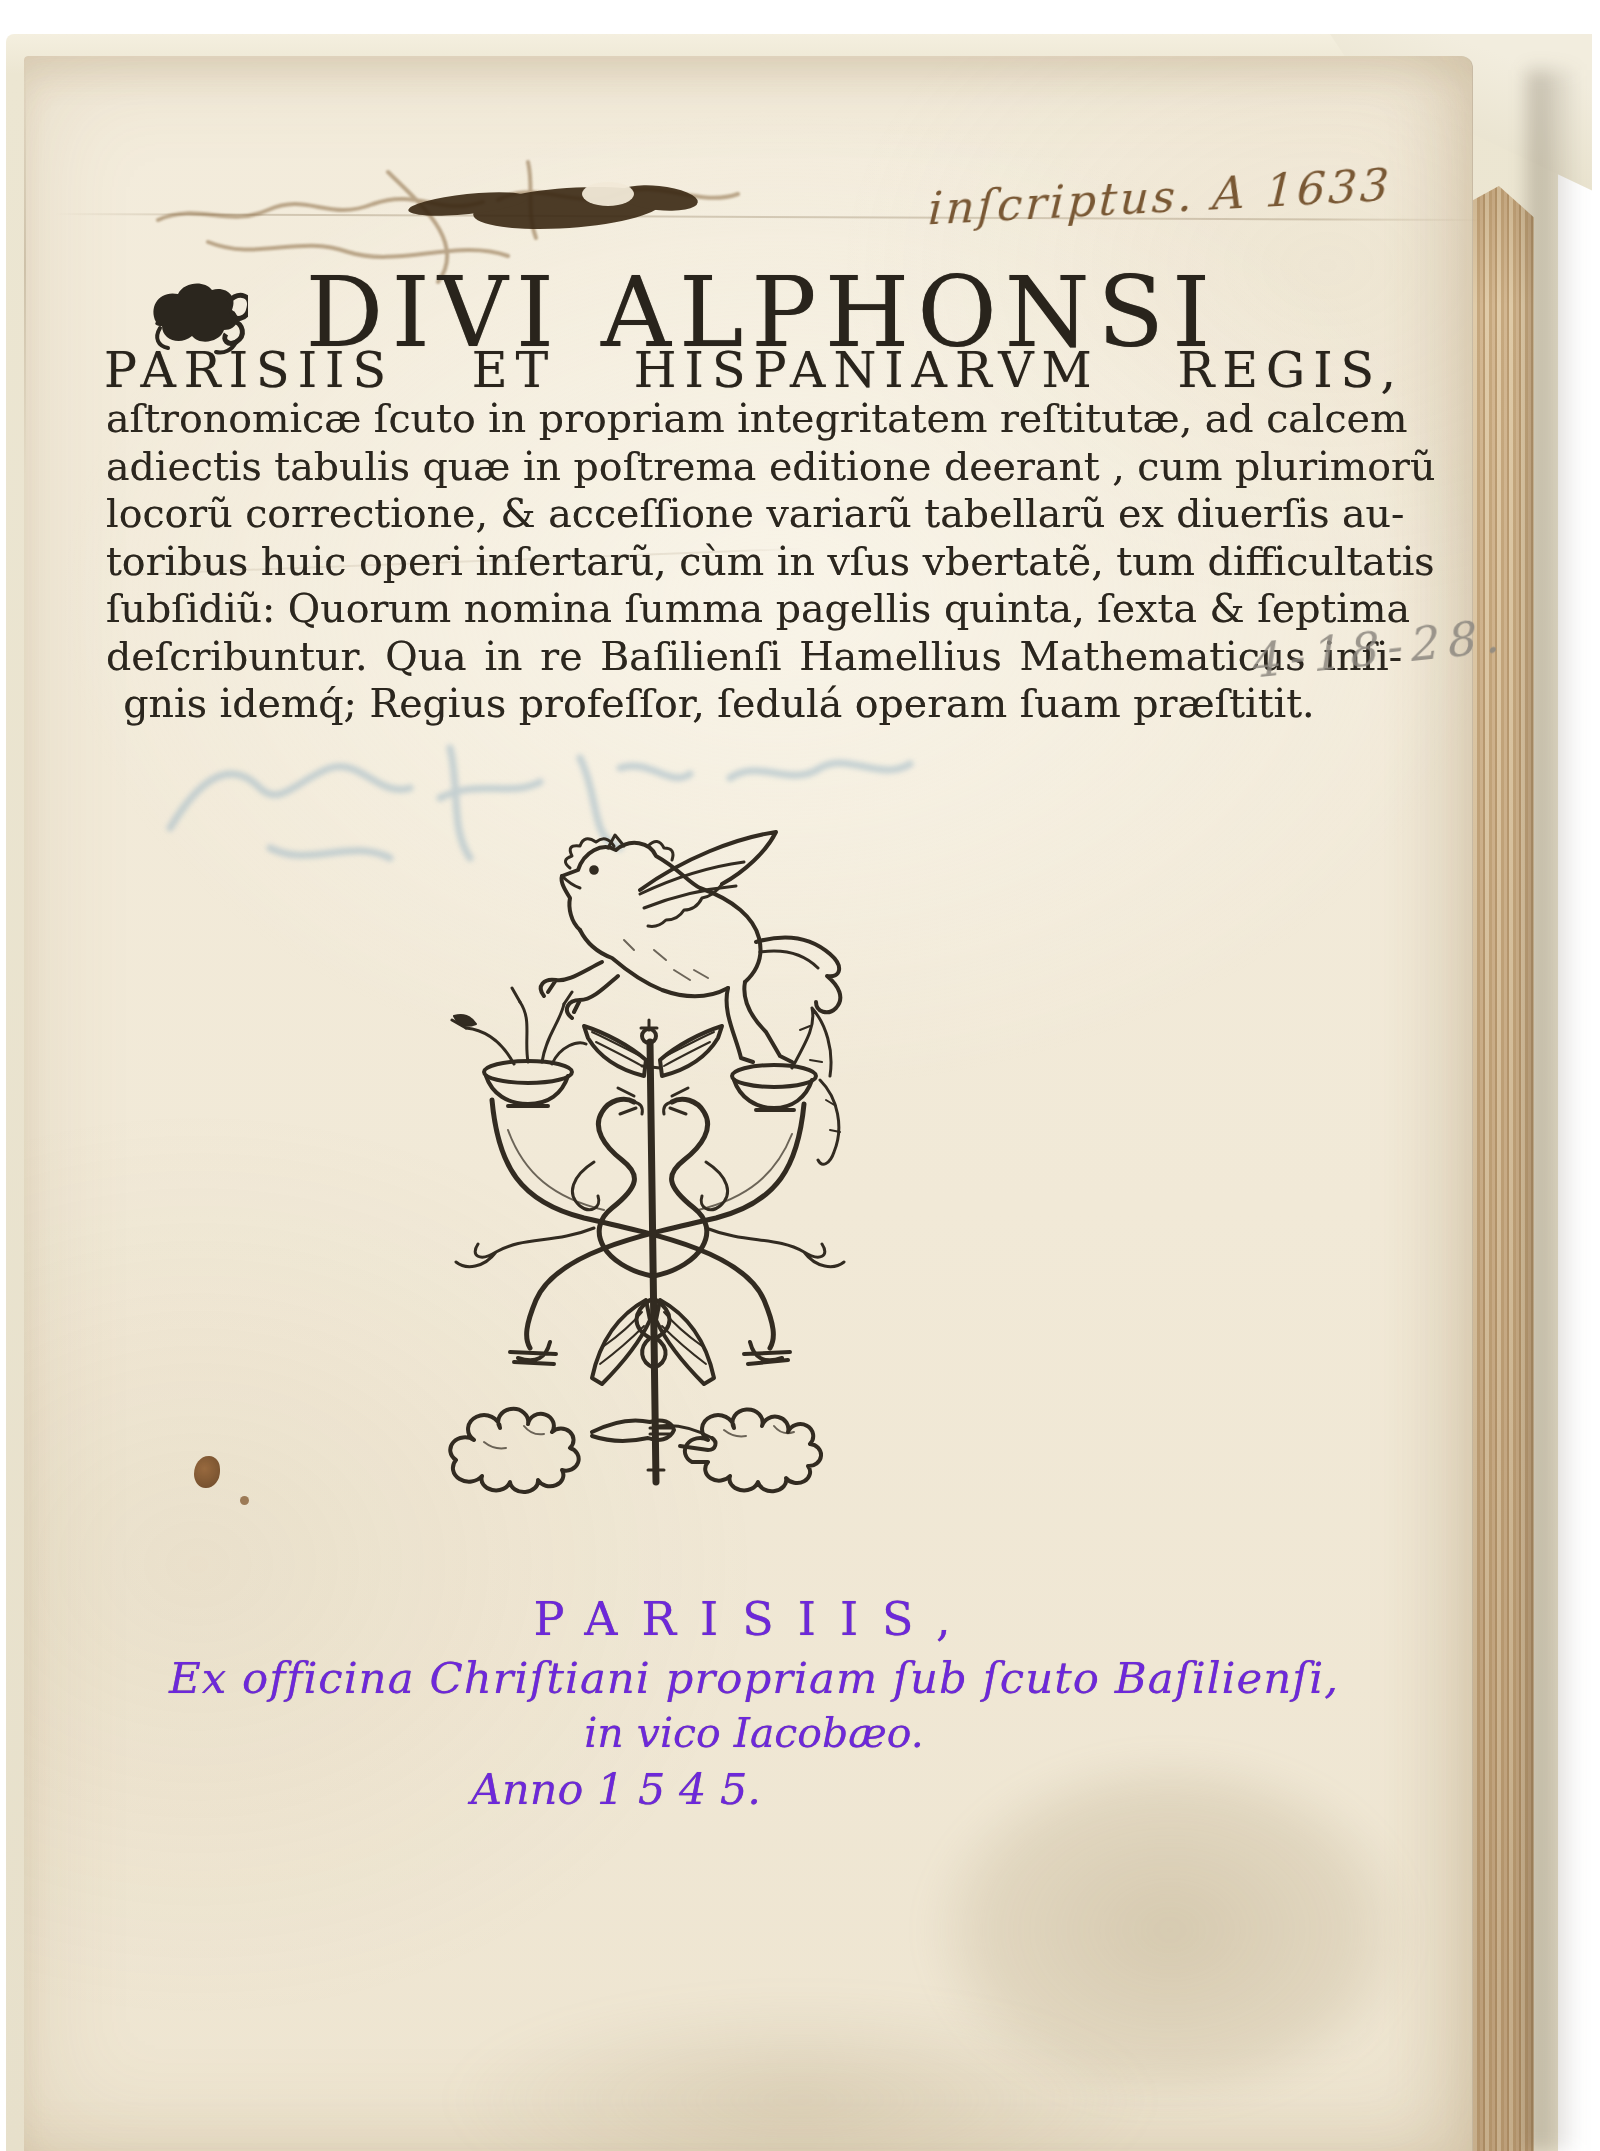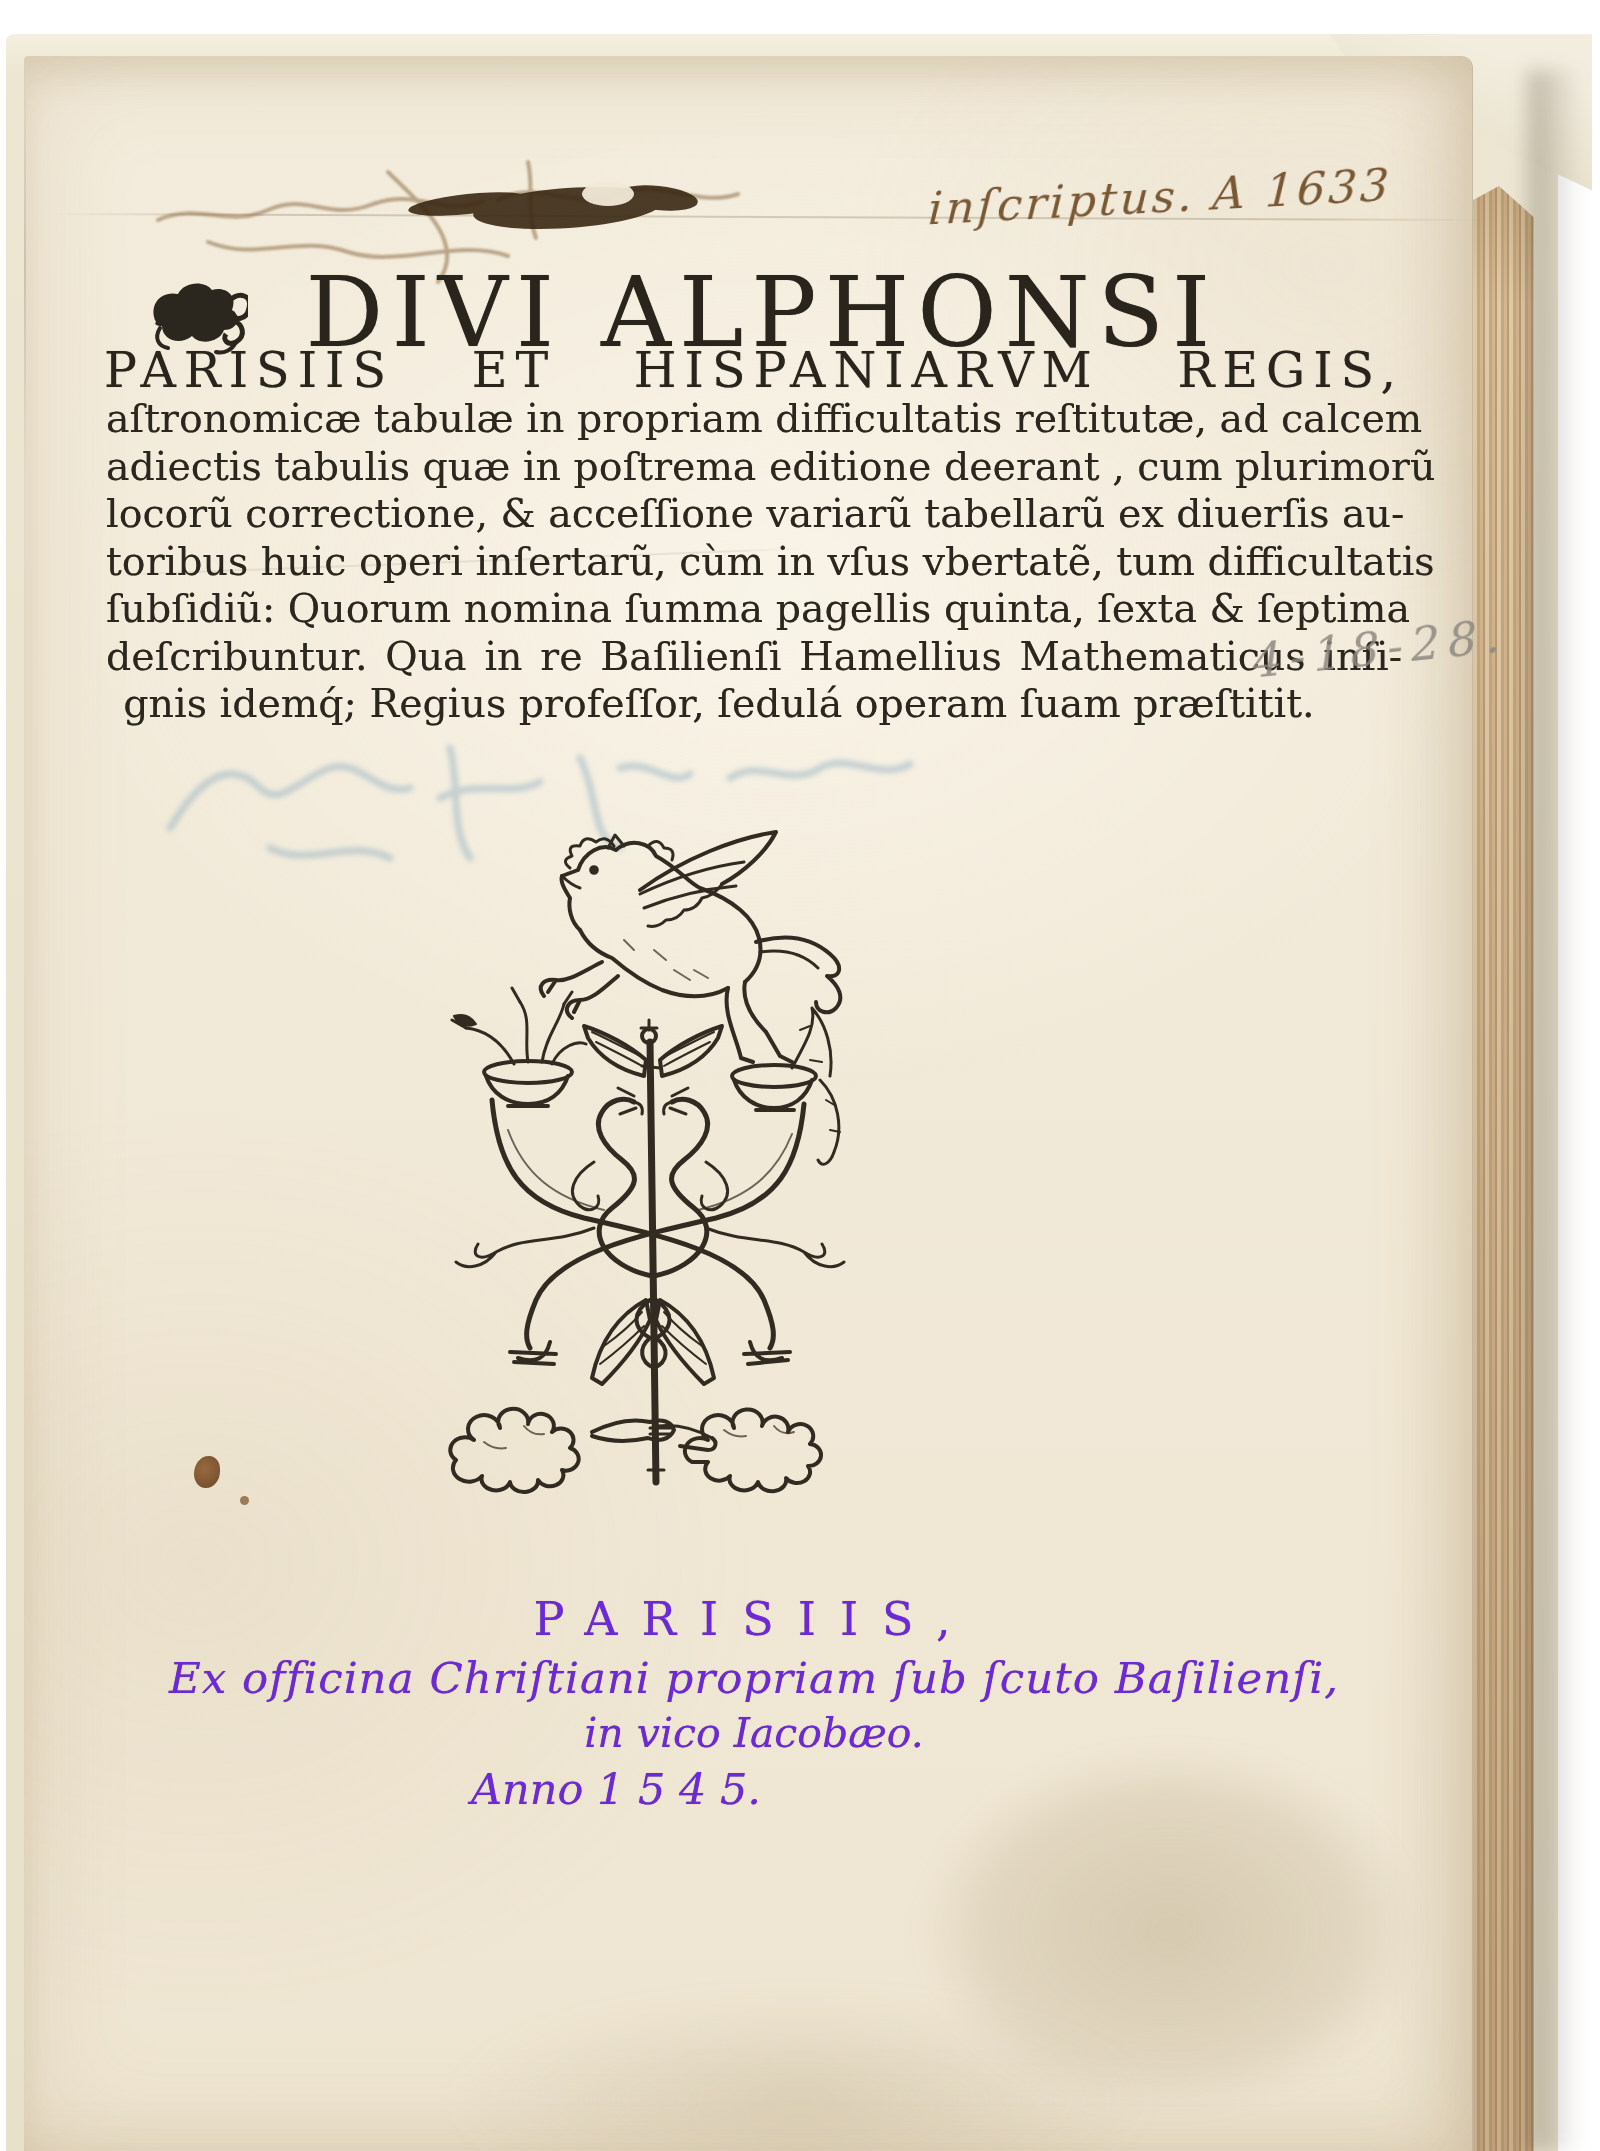--- a/index.html
+++ b/index.html
@@ -111,21 +111,21 @@
     <path d="M8 42 C0 26 12 10 30 14 C36 2 56 0 64 10 C78 6 90 16 84 30 C94 36 90 50 76 50 C72 62 52 66 44 56 C32 66 14 60 14 46 C8 46 6 44 8 42 Z" fill="#2b261e"></path>
     <path d="M12 48 C6 58 10 66 20 68" fill="none" stroke="#2b261e" stroke-width="4" stroke-linecap="round"></path>
     <path d="M80 22 C92 10 104 16 101 28 C99 40 86 42 84 32" fill="none" stroke="#2b261e" stroke-width="5"></path>
     <path d="M84 40 C96 44 98 56 88 62 C80 66 74 60 78 54" fill="none" stroke="#2b261e" stroke-width="5"></path>
     <path d="M88 62 C84 70 76 74 68 72" fill="none" stroke="#2b261e" stroke-width="4" stroke-linecap="round"></path>
   </svg>
   <div class="print title1">DIVI ALPHONSI</div>
   <div class="print title2">PARISIIS ET HISPANIARVM REGIS,</div>
 
   <div class="para">
-    <div class="pline">aſtronomicæ tabulæ in propriam difficultatis reſtitutæ, ad calcem</div>
+    <div class="pline">aſtronomicæ ſcuto in propriam integritatem reſtitutæ, ad calcem</div>
     <div class="pline">adiectis tabulis quæ in poſtrema editione deerant , cum plurimorũ</div>
     <div class="pline">locorũ correctione, &amp; acceſſione variarũ tabellarũ ex diuerſis au-</div>
     <div class="pline">toribus huic operi inſertarũ, cùm in vſus vbertatẽ, tum difficultatis</div>
     <div class="pline">ſubſidiũ: Quorum nomina ſumma pagellis quinta, ſexta &amp; ſeptima</div>
     <div class="pline">deſcribuntur. Qua in re Baſilienſi Hamellius Mathematicus inſi-</div>
     <div class="pline last">gnis idemq́; Regius profeſſor, ſedulá operam ſuam præſtitit.</div>
   </div>
 
   <div class="ms-pencil">4-18-28.</div>
 

